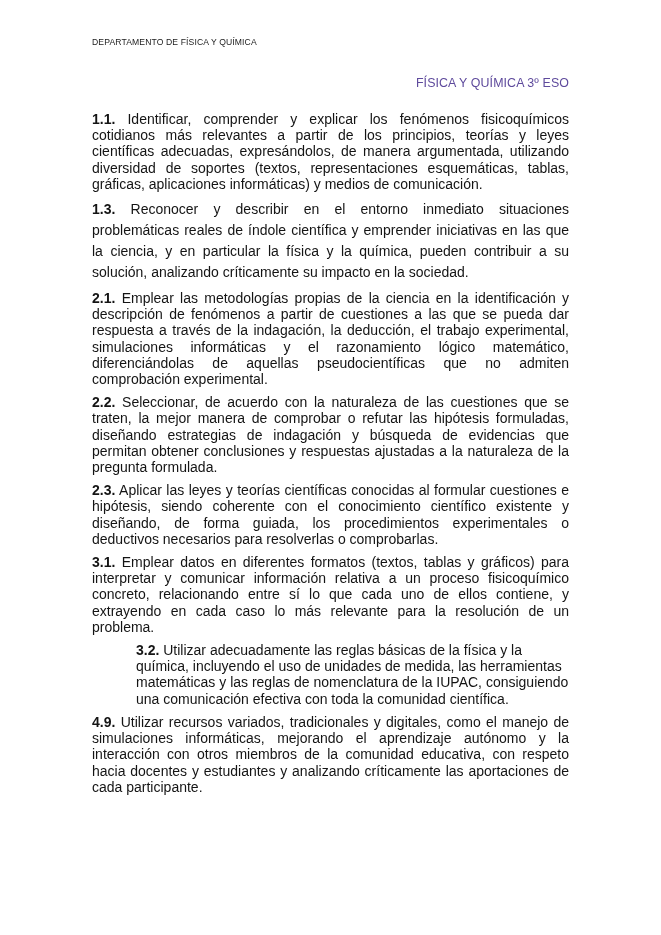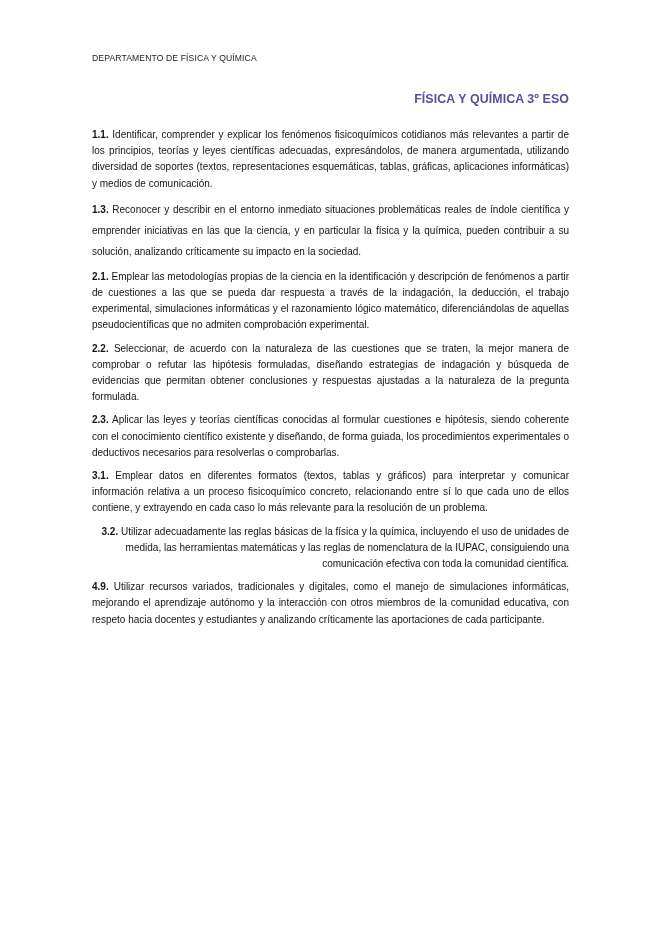--- a/index.html
+++ b/index.html
@@ -15,67 +15,68 @@
     position: relative;
     width: 661px;
     height: 935px;
     background: #ffffff;
     overflow: hidden;
     box-sizing: border-box;
   }
   .content {
     position: absolute;
     left: 92px;
-    top: 16px;
+    top: 0;
     width: 477px;
   }
   .doc-header {
     margin-top: 36px;
     font-size: 8.6px;
     line-height: 12px;
     color: #1a1a1a;
     letter-spacing: 0.12px;
     text-align: left;
     white-space: nowrap;
   }
   .doc-title {
     margin-top: 28px;
     font-size: 12.4px;
-    font-weight: bold;
+    font-weight: normal;
     color: #5e4a9c;
     text-align: right;
     letter-spacing: 0.1px;
   }
   .body-block {
     margin-top: 21px;
   }
   p.para {
     margin: 0;
-    font-size: 10px;
+    font-size: 14px;
     line-height: 16.2px;
     color: #141414;
     text-align: justify;
     text-justify: inter-word;
     -ms-hyphens: none;
     hyphens: none;
   }
   p.para + p.para {
     margin-top: 7px;
   }
   
   p.para.group-start {
     margin-top: 16px;
   }
   
   p.para.tight {
     line-height: 21px;
   }
   
   p.para.flush-left {
-    text-align: right;
+    text-align: left;
+    margin-left: 44px;
   }
   .para-num {
     font-weight: bold;
   }
 </style>
 </head>
 <body>
 
 <div class="page">
   <div class="content">

